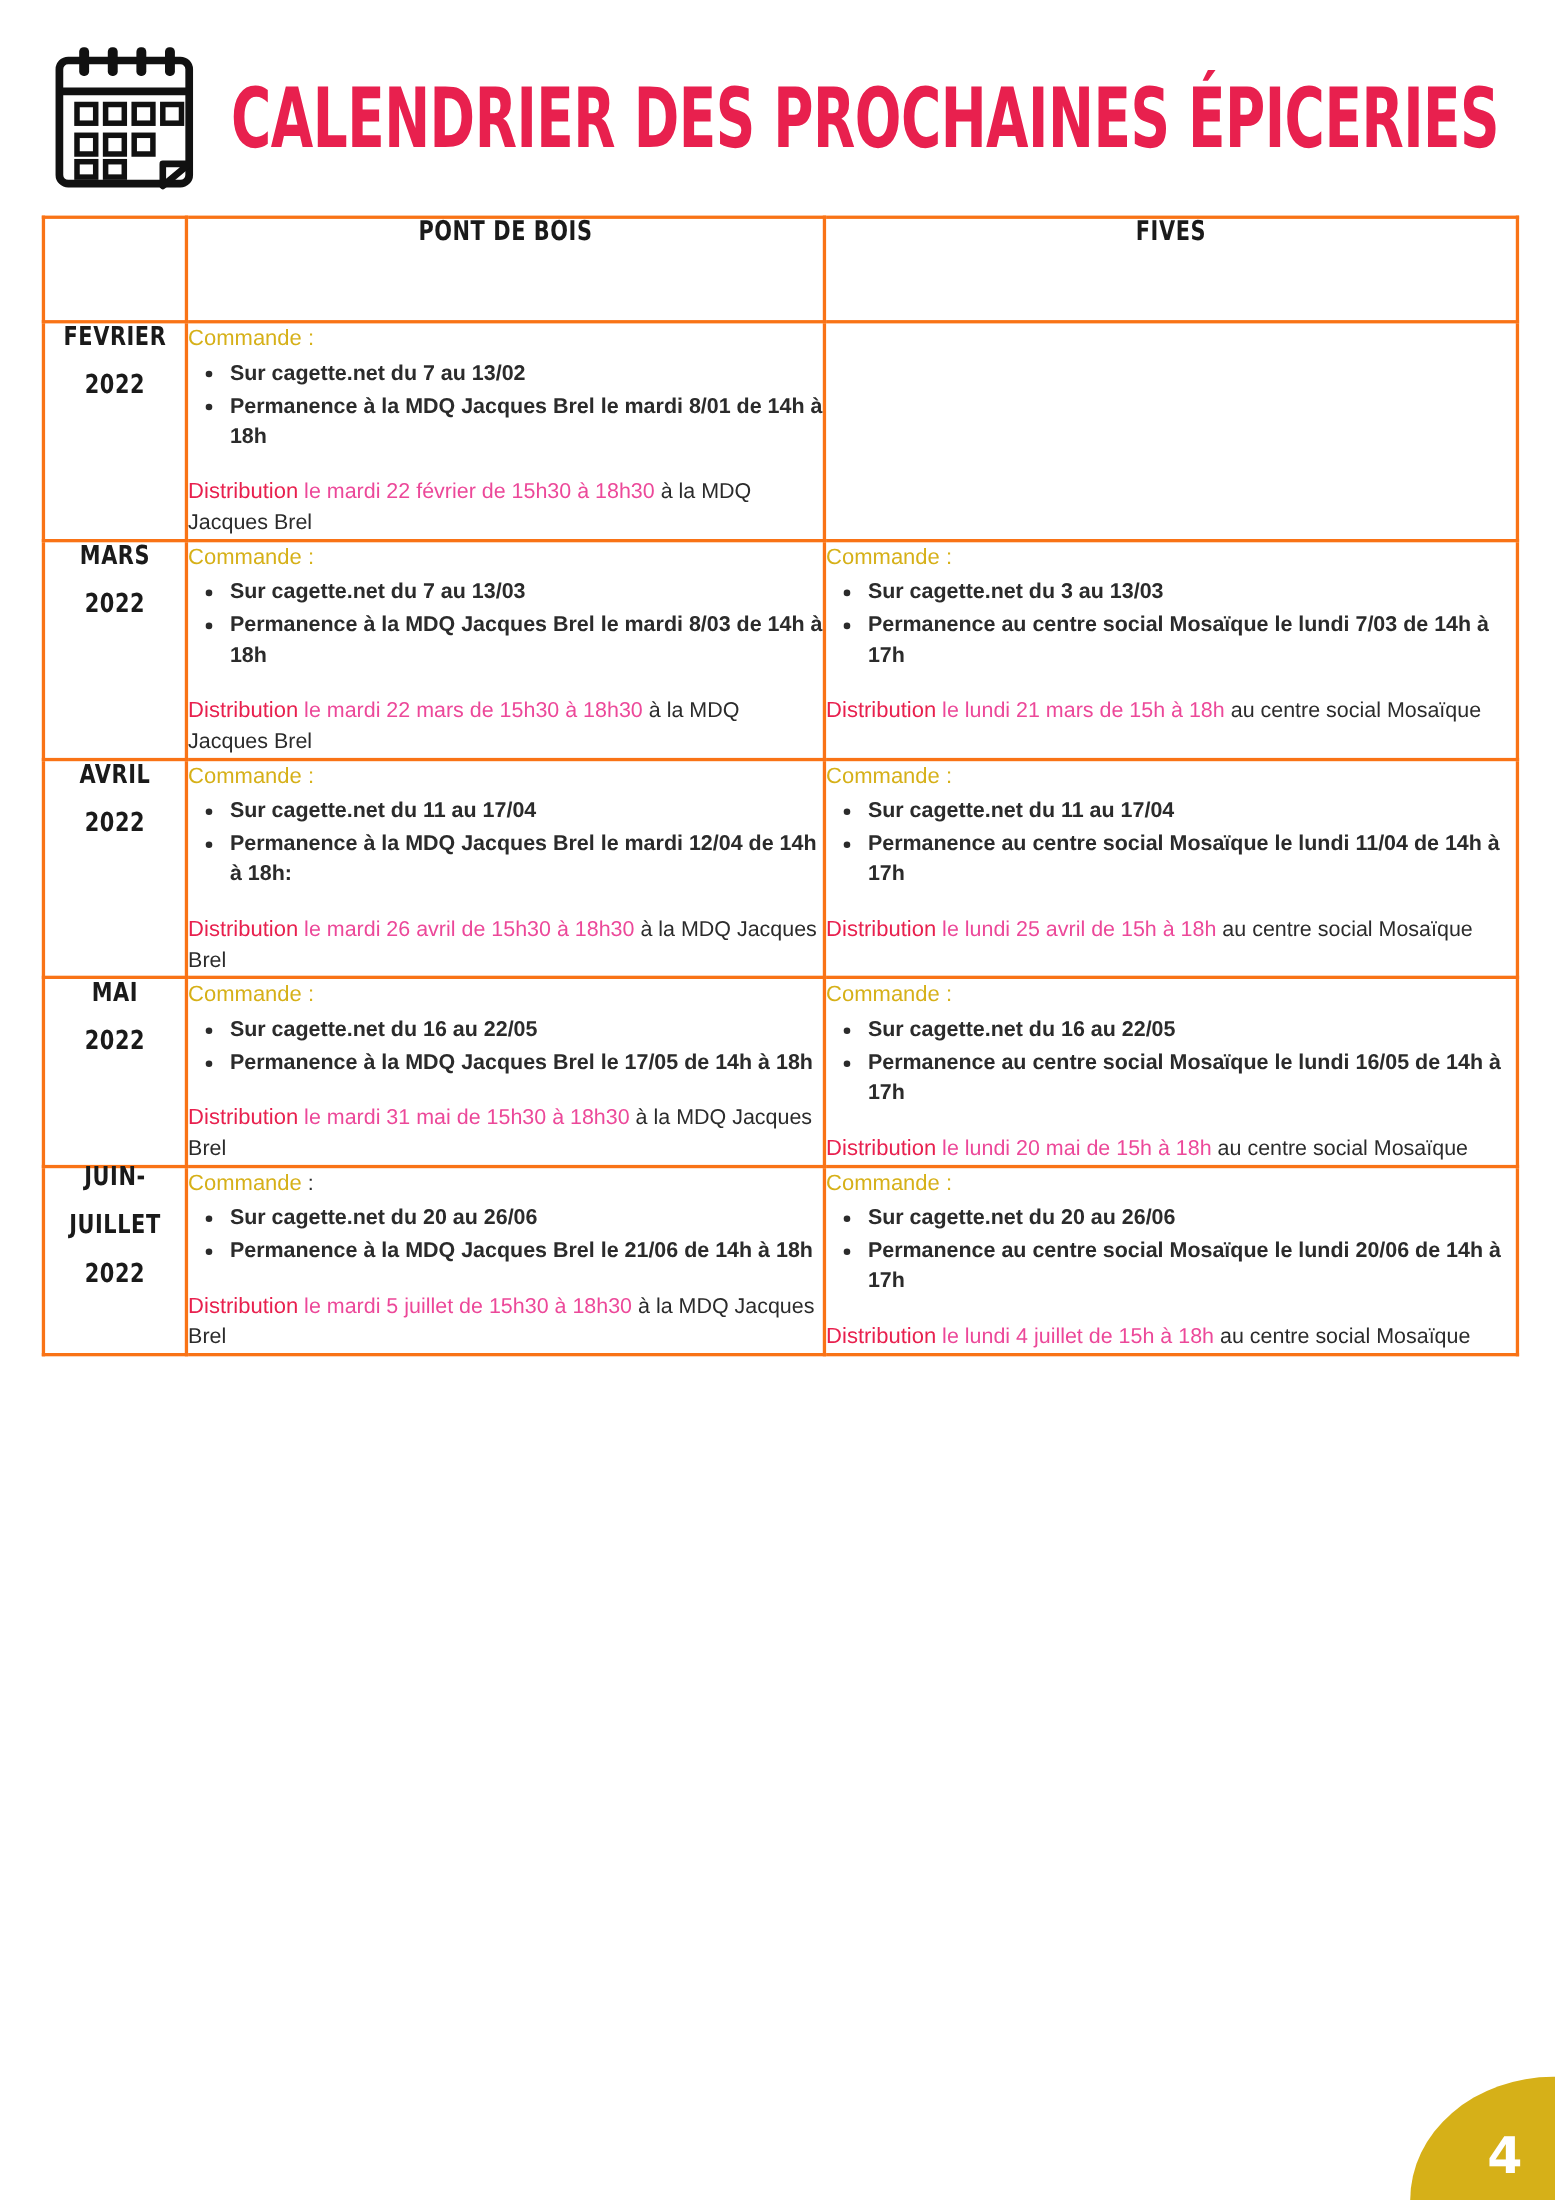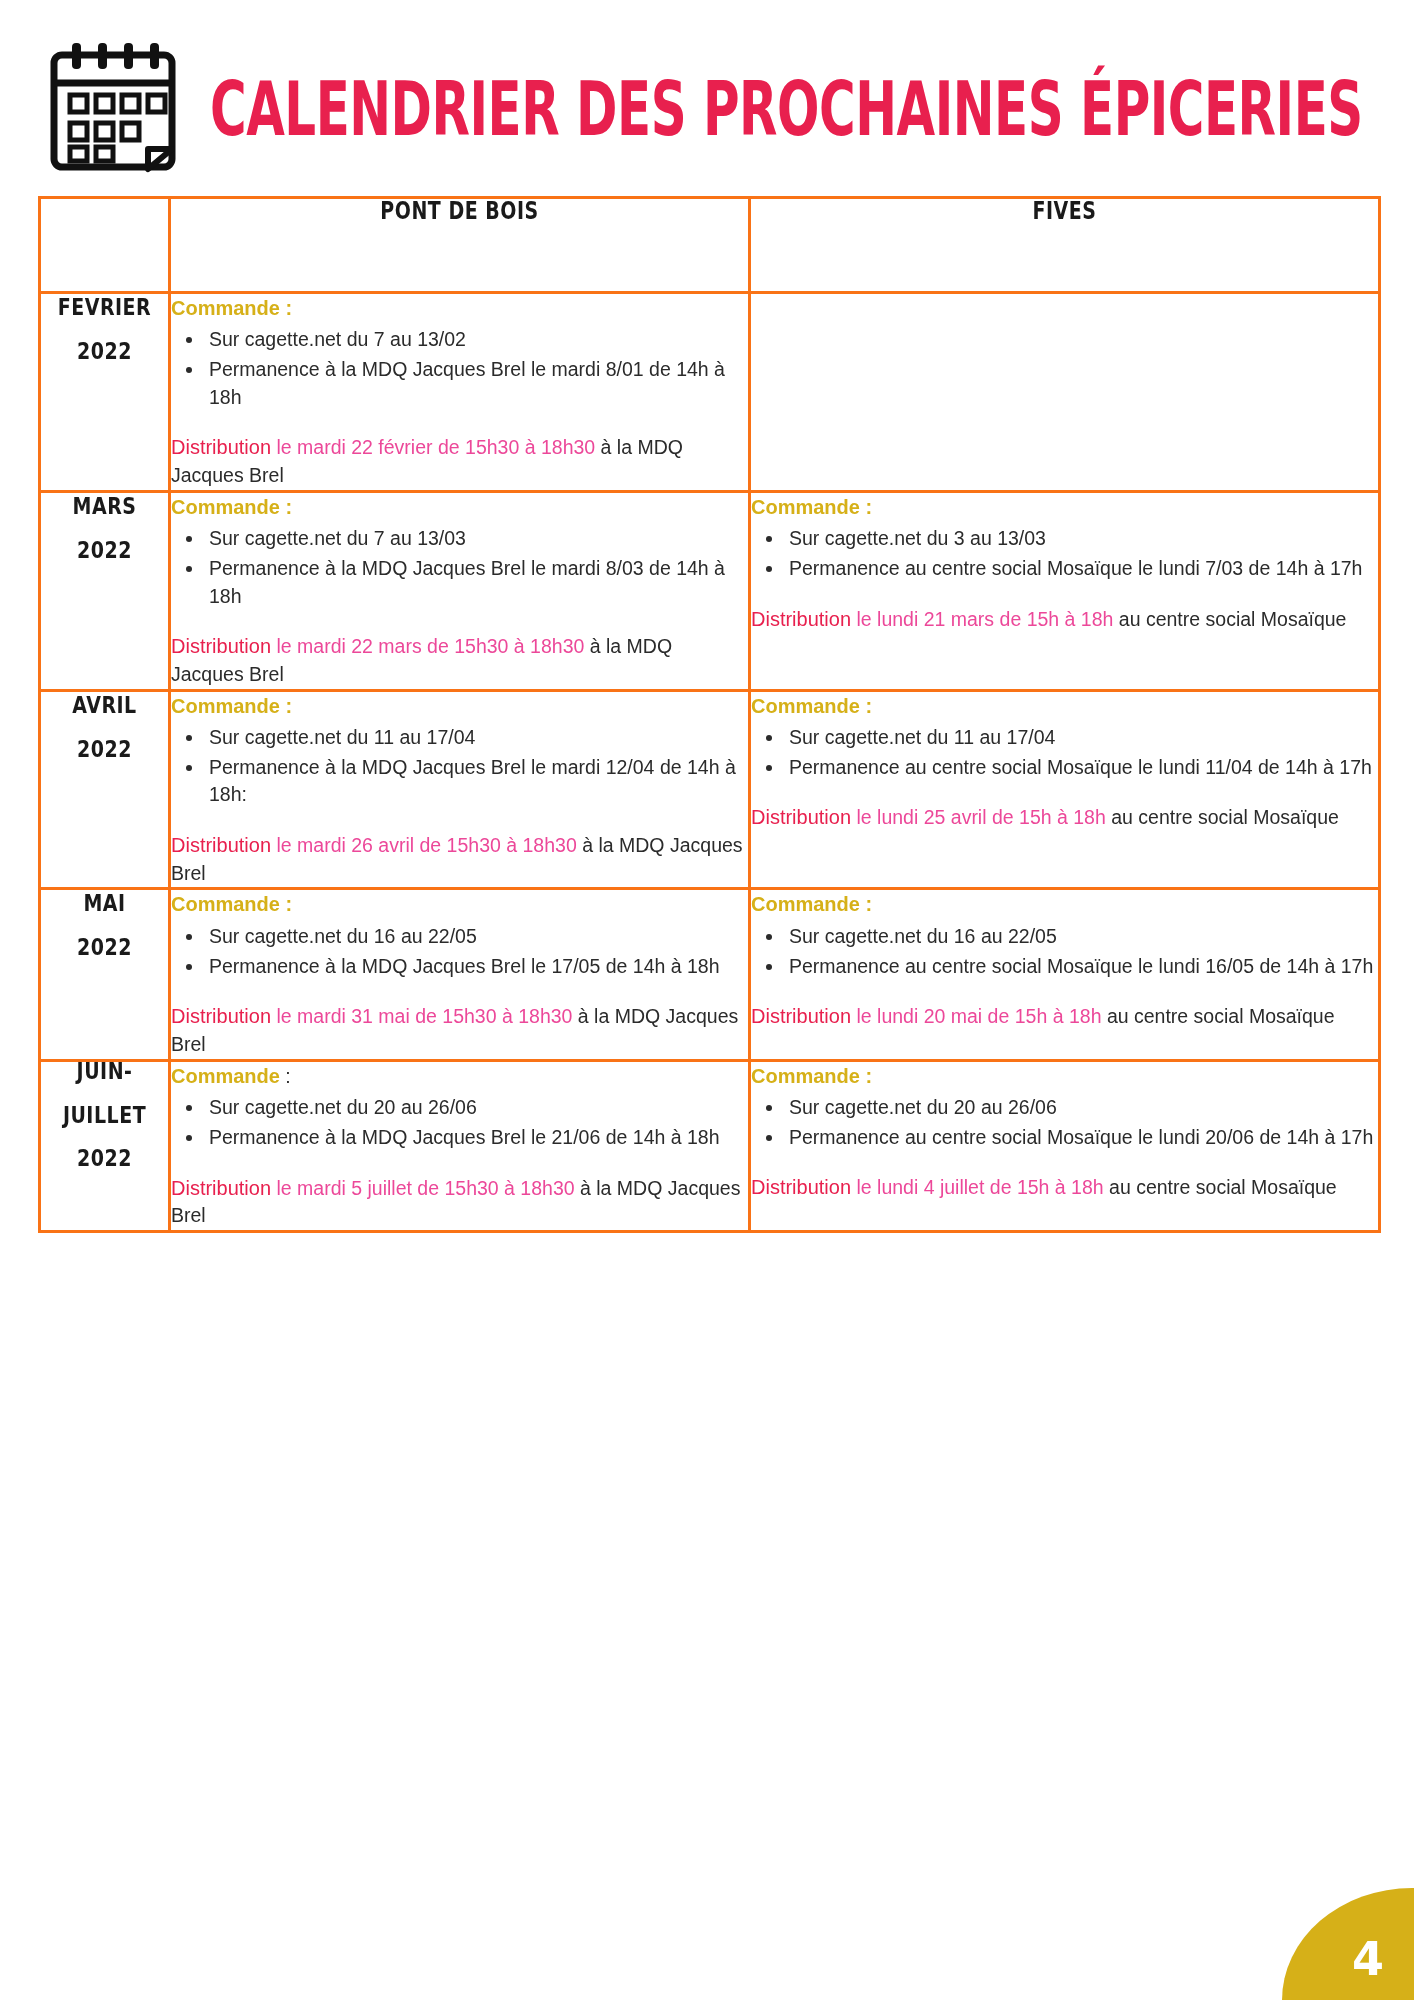--- a/index.html
+++ b/index.html
@@ -98,39 +98,40 @@
   .content {
     padding: 22px 20px 22px 22px;
     font-size: 19.5px;
     line-height: 1.42;
     color: #2b2b2b;
   }
   .content.empty { padding: 0; }
 
   .lbl-commande {
     color: #d6b018;
-    font-weight: 700;
+    font-weight: 400;
     font-size: 20px;
   }
   .lbl-distribution {
     color: #e8204e;
     font-weight: 400;
     font-size: 20px;
   }
   .pink {
     color: #ec4899;
   }
   ul.items {
     margin: 4px 0 0 0;
     padding-left: 34px;
     list-style: disc;
   }
   ul.items li {
     margin: 2px 0;
     padding-left: 4px;
+    font-weight: bold;
   }
   .dist-block {
     margin-top: 22px;
   }
 
   
   .corner {
     position: absolute;
     right: 0;
     bottom: 0;

